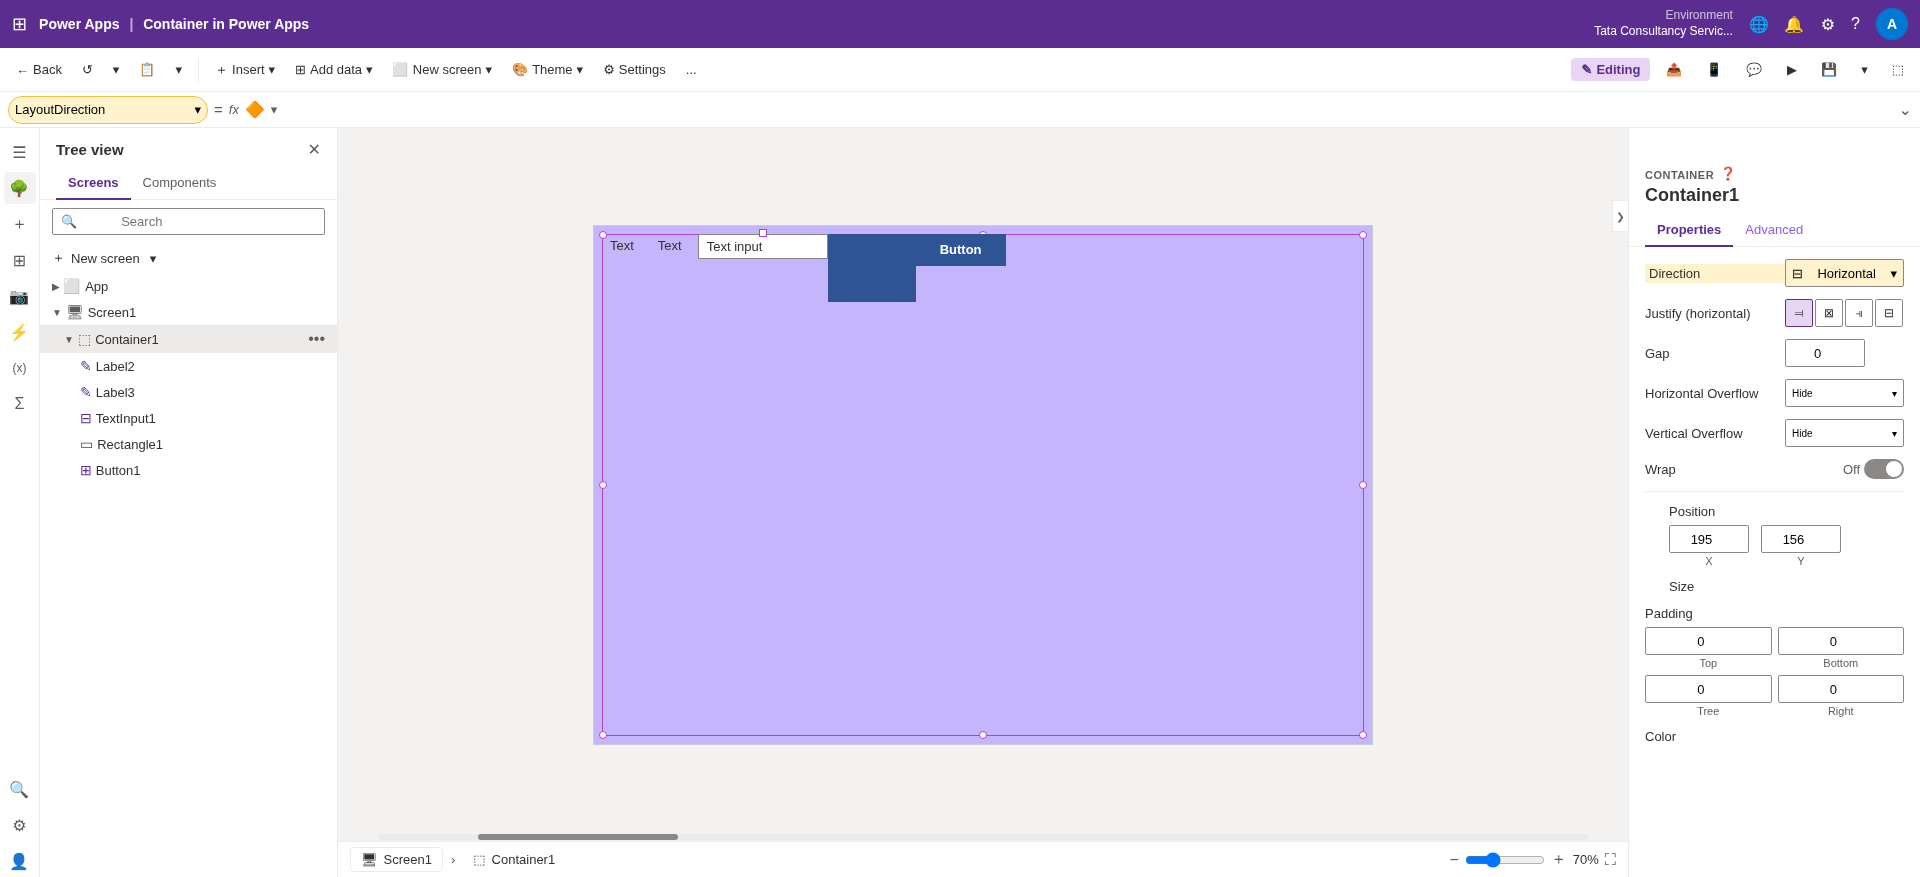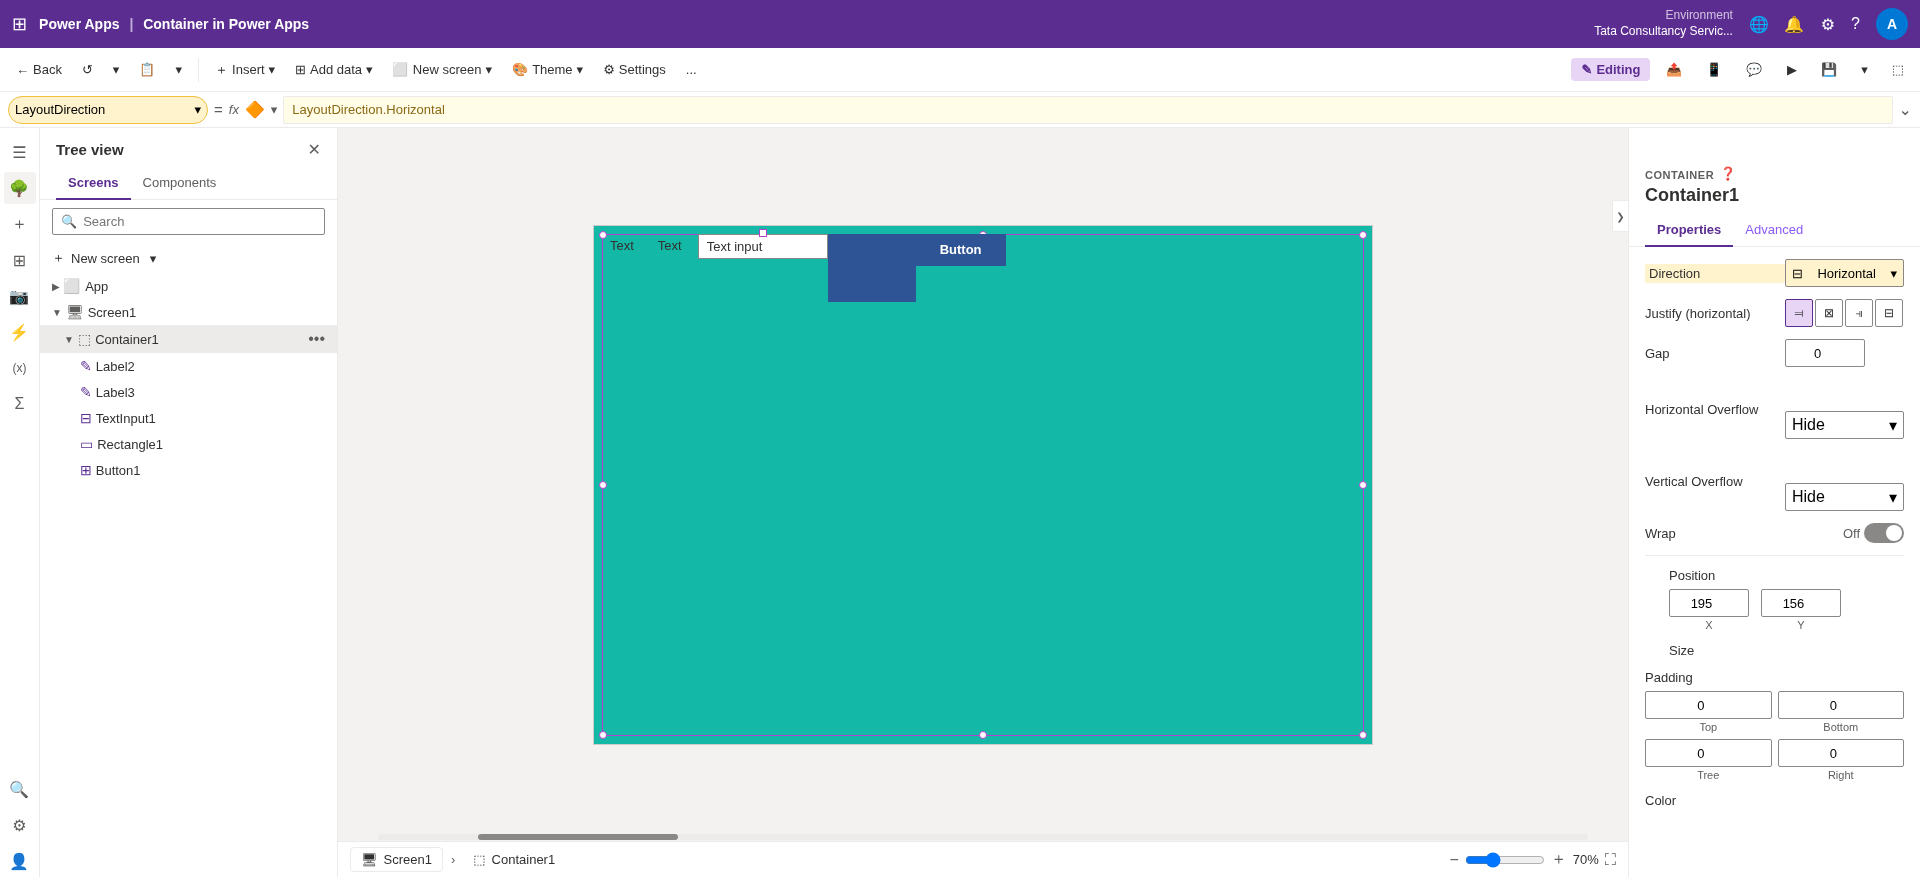--- a/index.html
+++ b/index.html
@@ -122,21 +122,21 @@
     }
     .tree-tab.active { color: #5c2d91; border-bottom-color: #5c2d91; font-weight: 600; }
     .tree-search {
       margin: 8px 12px;
       border: 1px solid #8a8886;
       border-radius: 2px;
       display: flex; align-items: center;
       padding: 0 8px; gap: 6px;
     }
     .tree-search input {
-      border: none; outline: none; flex: 1; font-size: 13px; padding: 5px 0;
+      border: none; outline: none; flex: 1; font-size: 13px; padding: 5px 0; margin-left: 38px;
     }
     .tree-new-screen {
       display: flex; align-items: center; gap: 6px;
       padding: 6px 12px; cursor: pointer; color: #323130; font-size: 13px;
     }
     .tree-items { flex: 1; overflow-y: auto; }
     .tree-item {
       display: flex; align-items: center; gap: 4px;
       padding: 5px 12px; cursor: pointer; font-size: 13px; color: #323130;
     }
@@ -157,21 +157,21 @@
     .canvas-content {
       flex: 1;
       position: relative;
       display: flex;
       align-items: center;
       justify-content: center;
     }
     .canvas-frame {
       width: 780px;
       height: 520px;
-      background: #14b8a6;
+      background: #c4b5fd;
       border: 1px solid #ccc;
       position: relative;
     }
     
     .selection-outline {
       position: absolute;
       top: 8px; left: 8px; right: 8px; bottom: 8px;
       border: 1.5px solid #b042cc;
       pointer-events: none;
     }
@@ -268,23 +268,23 @@
     .prop-dropdown {
       flex: 1; height: 28px;
       border: 1px solid #8a8886; border-radius: 2px;
       padding: 0 6px; font-size: 13px;
       display: flex; align-items: center; justify-content: space-between;
       cursor: pointer; background: #fff3cd;
     }
     .prop-dropdown-normal {
       flex: 1; height: 28px;
       border: 1px solid #8a8886; border-radius: 2px;
-      padding: 0 6px; font-size: 16px;
+      padding: 0 6px; font-size: 10px;
       display: flex; align-items: center; justify-content: space-between;
-      cursor: pointer; background: white; margin-top: 32px;
+      cursor: pointer; background: white;
     }
     .justify-btns, .align-btns {
       display: flex; gap: 2px;
     }
     .icon-btn {
       width: 28px; height: 28px;
       border: 1px solid #8a8886; border-radius: 2px;
       display: flex; align-items: center; justify-content: center;
       cursor: pointer; background: white; font-size: 12px; color: #323130;
     }
@@ -417,21 +417,20 @@
 
 <div class="formulabar">
   <div class="formula-dropdown">
     <span>LayoutDirection</span>
     <span>▾</span>
   </div>
   <span class="formula-eq">=</span>
   <span class="formula-fx">fx</span>
   <span style="font-size:16px;">🔶</span>
   <span style="color:#605e5c;">▾</span>
-  <input class="formula-input" readonly="" value="LayoutDirection.Horizontal" style="">
   <span class="formula-expand">⌄</span>
 </div>
 
 <div class="main-layout">
 
   <div class="left-icons">
     <div class="left-icon">☰</div>
     <div class="left-icon active">🌳</div>
     <div class="left-icon">＋</div>
     <div class="left-icon">⊞</div>

